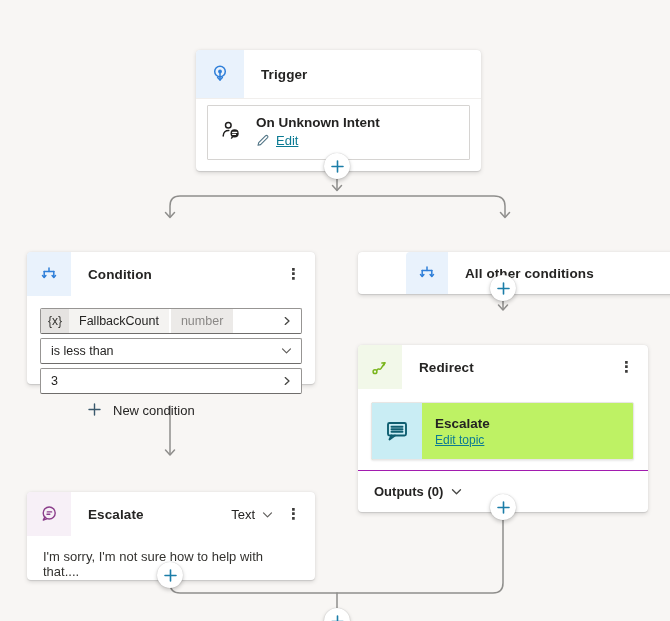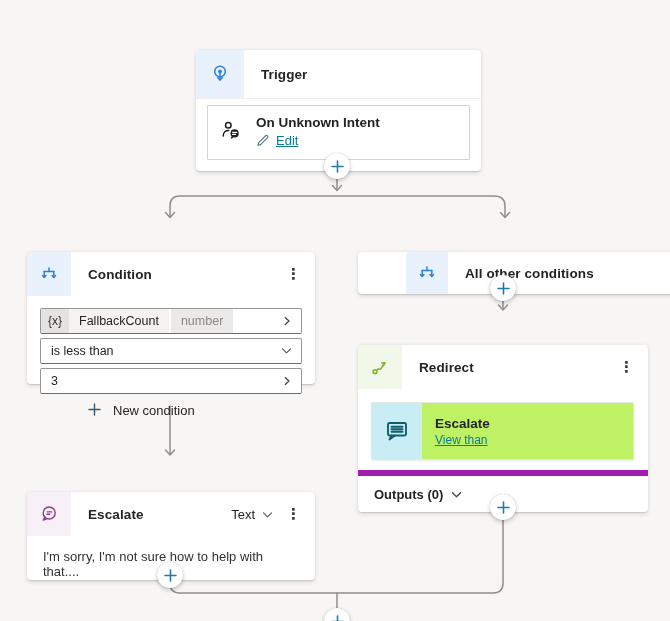--- a/index.html
+++ b/index.html
@@ -76,21 +76,21 @@
     position:absolute;left:13px;top:57px;width:263px;height:58px;box-sizing:border-box;
     border:1px solid #e8e6e4;border-radius:2px;background:#bef264;display:flex;
     box-shadow:0 1px 2px rgba(0,0,0,.09);
   }
   .topic-icon-box{flex:none;width:50px;background:#c9edf4;display:flex;align-items:center;justify-content:center;}
   .topic-text{display:flex;flex-direction:column;justify-content:center;padding-left:13px;}
   .topic-title{font-size:13.5px;font-weight:700;color:#242322;}
   .topic-link{font-size:12px;margin-top:2px;}
   .outputs-row{
     position:absolute;left:0;right:0;top:125px;height:42px;box-sizing:border-box;
-    border-top:6px solid #a21caf;display:flex;align-items:center;gap:8px;
+    border-top:1px solid #a21caf;display:flex;align-items:center;gap:8px;
     padding-left:16px;font-size:13px;font-weight:700;color:#252423;cursor:pointer;
   }
 
   
   .message-node{left:27px;top:460px;width:288px;height:88px;}
   .message-node .node-header{height:44px;}
   .message-node .icon-box{width:44px;height:44px;background:#f7f0f7;}
   .mode-select{
     display:flex;align-items:center;gap:7px;margin-left:auto;
     background:none;border:none;cursor:pointer;font-size:13px;color:#252423;
@@ -259,21 +259,21 @@
     <div class="topic-card">
       <div class="topic-icon-box">
         <svg width="26" height="26" viewBox="0 0 26 26" fill="none" stroke="#0f5e70" stroke-width="1.9" stroke-linecap="round" stroke-linejoin="round">
           <rect x="4" y="5" width="18" height="12.5" rx="1.5"></rect>
           <path d="M7.5 17.5 L5.5 21.5 L11 17.5"></path>
           <path d="M7.5 8.7 H18.5 M7.5 11.2 H18.5 M7.5 13.7 H18.5"></path>
         </svg>
       </div>
       <div class="topic-text">
         <div class="topic-title">Escalate</div>
-        <a class="link topic-link">View than</a>
+        <a class="link topic-link">Edit topic</a>
       </div>
     </div>
     <div class="outputs-row">
       <span>Outputs (0)</span>
       <span>
         <svg width="11" height="8" viewBox="0 0 11 8" fill="none">
             <path d="M1.5 1.8 L5.5 5.8 L9.5 1.8" stroke="#464644" stroke-width="1.3" stroke-linecap="round" stroke-linejoin="round"></path>
           </svg>
       </span>
     </div>

